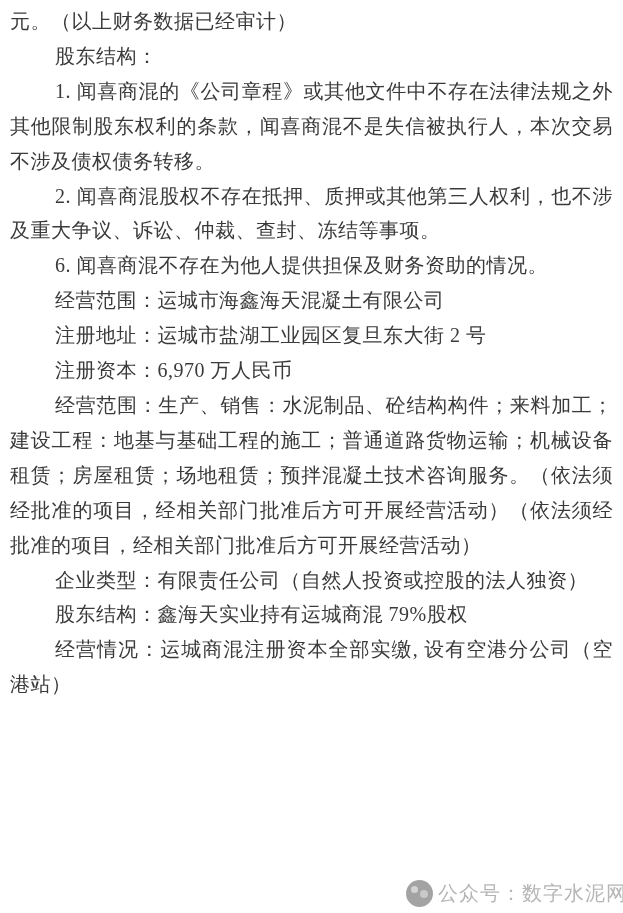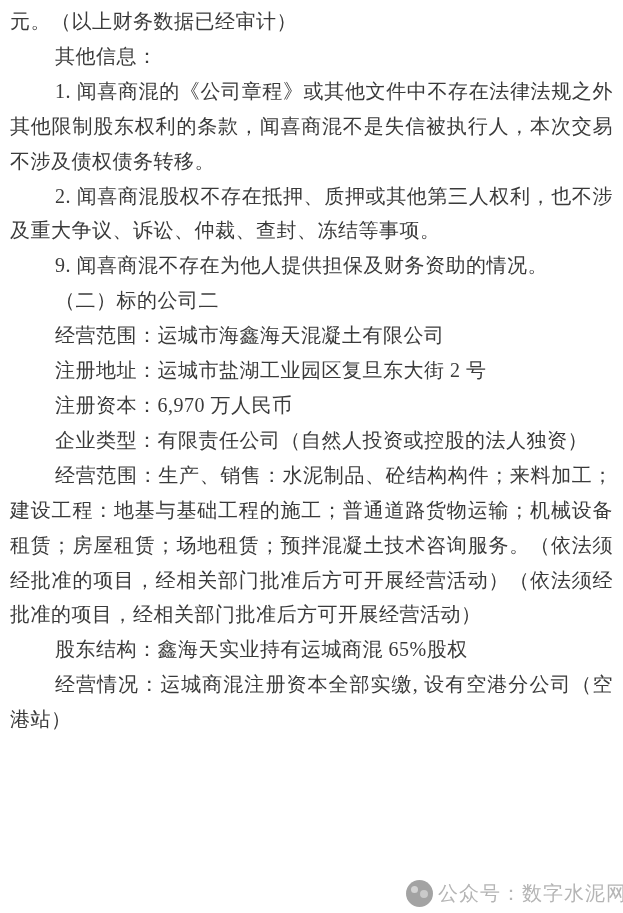--- a/index.html
+++ b/index.html
@@ -59,30 +59,29 @@
     letter-spacing: 1px;
     white-space: nowrap;
   }
 </style>
 </head>
 <body>
 
 <div class="page" style="background: rgb(255, 255, 255);">
   <div class="doc" style="color: rgb(58, 58, 58);">
       <p>元。（以上财务数据已经审计）</p>
-      <p class="indent">其他信息：</p>
+      <p class="indent">股东结构：</p>
       <p class="indent">1. 闻喜商混的《公司章程》或其他文件中不存在法律法规之外其他限制股东权利的条款，闻喜商混不是失信被执行人，本次交易不涉及债权债务转移。</p>
       <p class="indent">2. 闻喜商混股权不存在抵押、质押或其他第三人权利，也不涉及重大争议、诉讼、仲裁、查封、冻结等事项。</p>
-      <p class="indent">9. 闻喜商混不存在为他人提供担保及财务资助的情况。</p>
-      <p class="indent">（二）标的公司二</p>
+      <p class="indent">6. 闻喜商混不存在为他人提供担保及财务资助的情况。</p>
       <p class="indent">经营范围：运城市海鑫海天混凝土有限公司</p>
       <p class="indent">注册地址：运城市盐湖工业园区复旦东大街 2 号</p>
       <p class="indent">注册资本：6,970 万人民币</p>
+      <p class="indent">经营范围：生产、销售：水泥制品、砼结构构件；来料加工；建设工程：地基与基础工程的施工；普通道路货物运输；机械设备租赁；房屋租赁；场地租赁；预拌混凝土技术咨询服务。（依法须经批准的项目，经相关部门批准后方可开展经营活动）（依法须经批准的项目，经相关部门批准后方可开展经营活动）</p>
       <p class="indent">企业类型：有限责任公司（自然人投资或控股的法人独资）</p>
-      <p class="indent">经营范围：生产、销售：水泥制品、砼结构构件；来料加工；建设工程：地基与基础工程的施工；普通道路货物运输；机械设备租赁；房屋租赁；场地租赁；预拌混凝土技术咨询服务。（依法须经批准的项目，经相关部门批准后方可开展经营活动）（依法须经批准的项目，经相关部门批准后方可开展经营活动）</p>
-      <p class="indent">股东结构：鑫海天实业持有运城商混 65%股权</p>
+      <p class="indent">股东结构：鑫海天实业持有运城商混 79%股权</p>
       <p class="indent">经营情况：运城商混注册资本全部实缴, 设有空港分公司（空港站）</p>
     </div>
   <div class="watermark">
     <span class="wm-icon" style="background: rgb(141, 141, 141);"></span>
     <span class="wm-text" style="color: rgb(181, 181, 181);">公众号：数字水泥网</span>
   </div>
 </div>
 
 </body></html>

